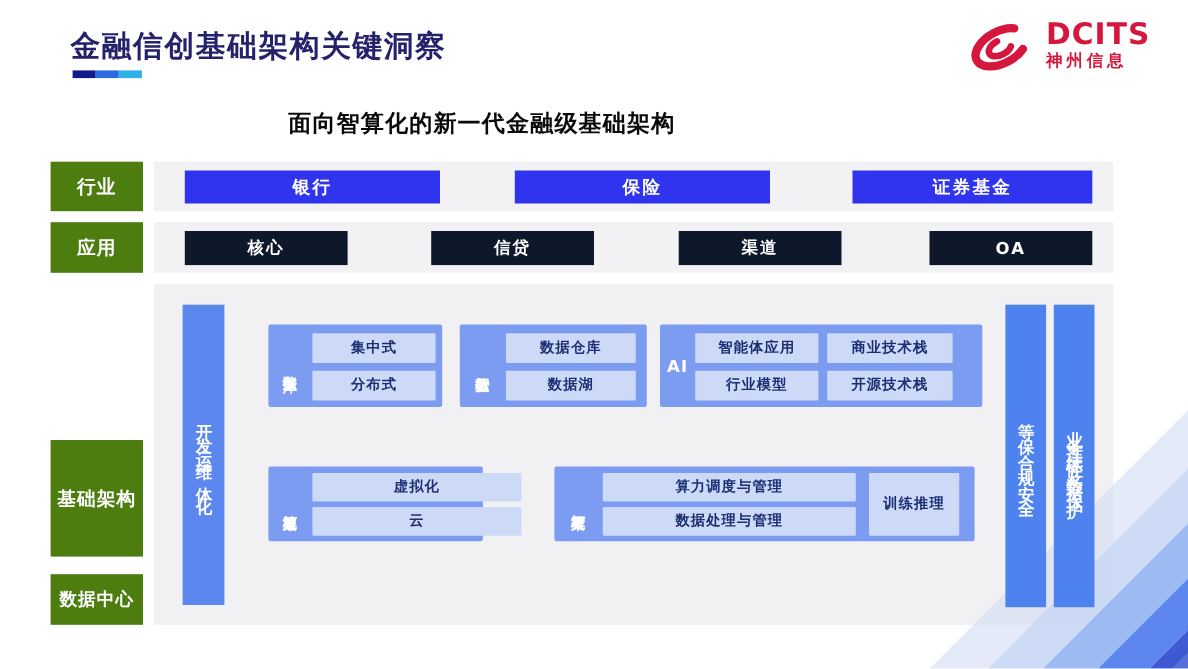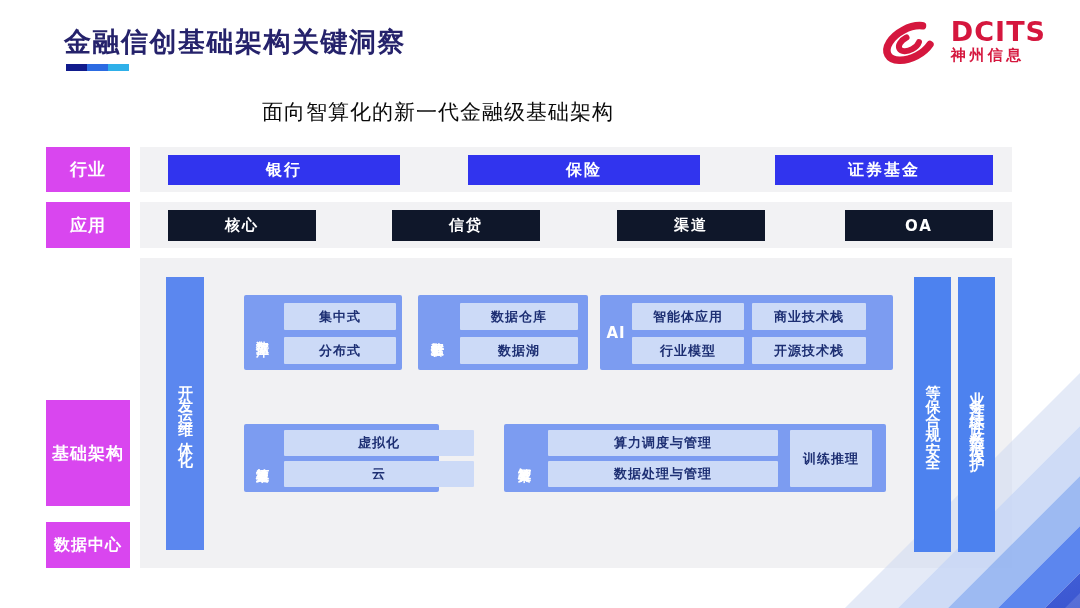--- a/index.html
+++ b/index.html
@@ -11,23 +11,23 @@
   .abs{position:absolute;}
   .page-title{
     left:64px;top:24px;font-size:27px;font-weight:bold;color:#25226b;letter-spacing:1.5px;
   }
   .underline{left:66px;top:64px;display:flex;height:7px;}
   .underline span{width:21px;height:7px;display:block;}
   .logo{right:34px;top:18px;display:flex;align-items:flex-start;gap:9px;}
   .logo-text{display:flex;flex-direction:column;line-height:1.05;}
   .logo-brand{font-size:27px;font-weight:800;color:#d5173e;letter-spacing:1px;}
   .logo-company{font-size:15px;font-weight:bold;color:#d5173e;letter-spacing:3.5px;margin-top:2px;}
-  .subtitle{top:98px;left:0;width:876px;text-align:center;font-size:21px;font-weight:normal;color:#0a0a0a;letter-spacing:1px;}
+  .subtitle{top:98px;left:0;width:876px;text-align:center;font-size:21px;font-weight:bold;color:#0a0a0a;letter-spacing:1px;}
   .side-label{
-    left:46px;width:84px;background:#d946ef;color:#fff;font-weight:bold;font-size:17px;
+    left:46px;width:84px;background:#4d7c0f;color:#fff;font-weight:bold;font-size:17px;
     display:flex;align-items:center;justify-content:center;letter-spacing:1px;
   }
   .strip{left:140px;width:872px;background:#f2f2f4;}
   .pill{
     position:absolute;display:flex;align-items:center;justify-content:center;
     color:#fff;font-weight:bold;letter-spacing:2px;
   }
   .pill.bright{background:#3134ee;font-size:16px;}
   .pill.mid{background:#0f172a;font-size:15px;}
   .panel{left:140px;top:258px;width:872px;height:310px;background:#f1f1f3;}

